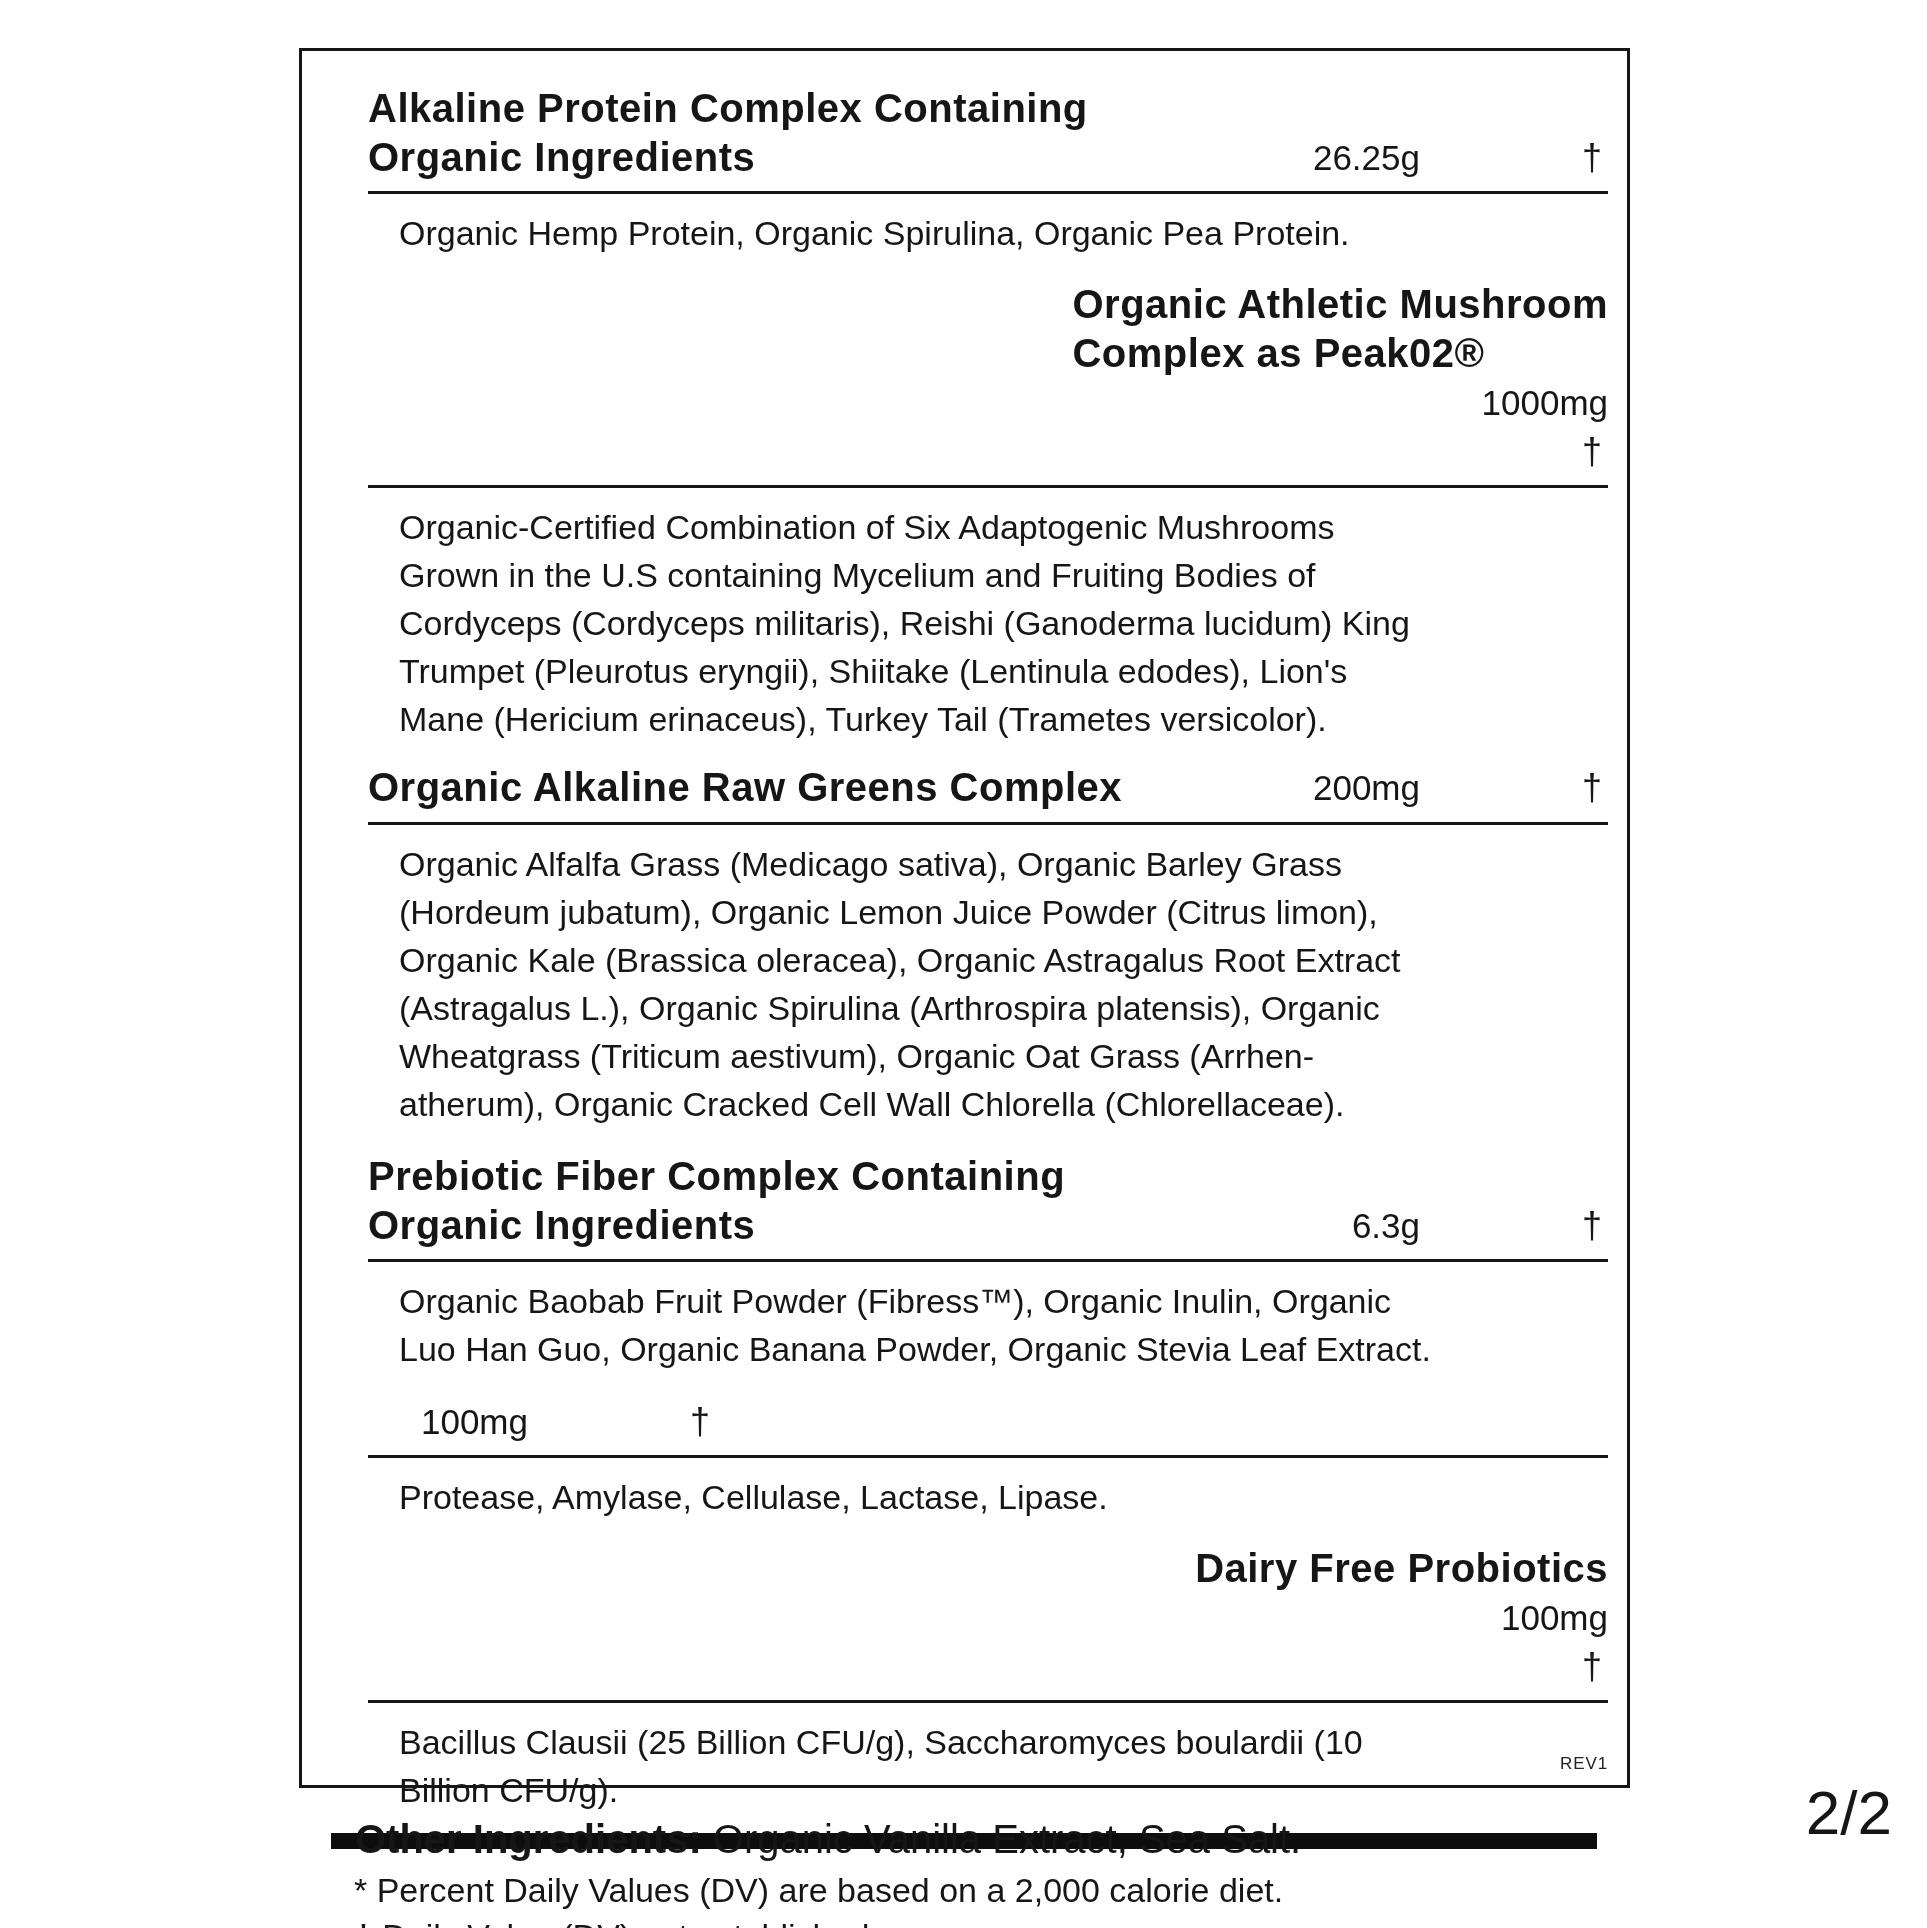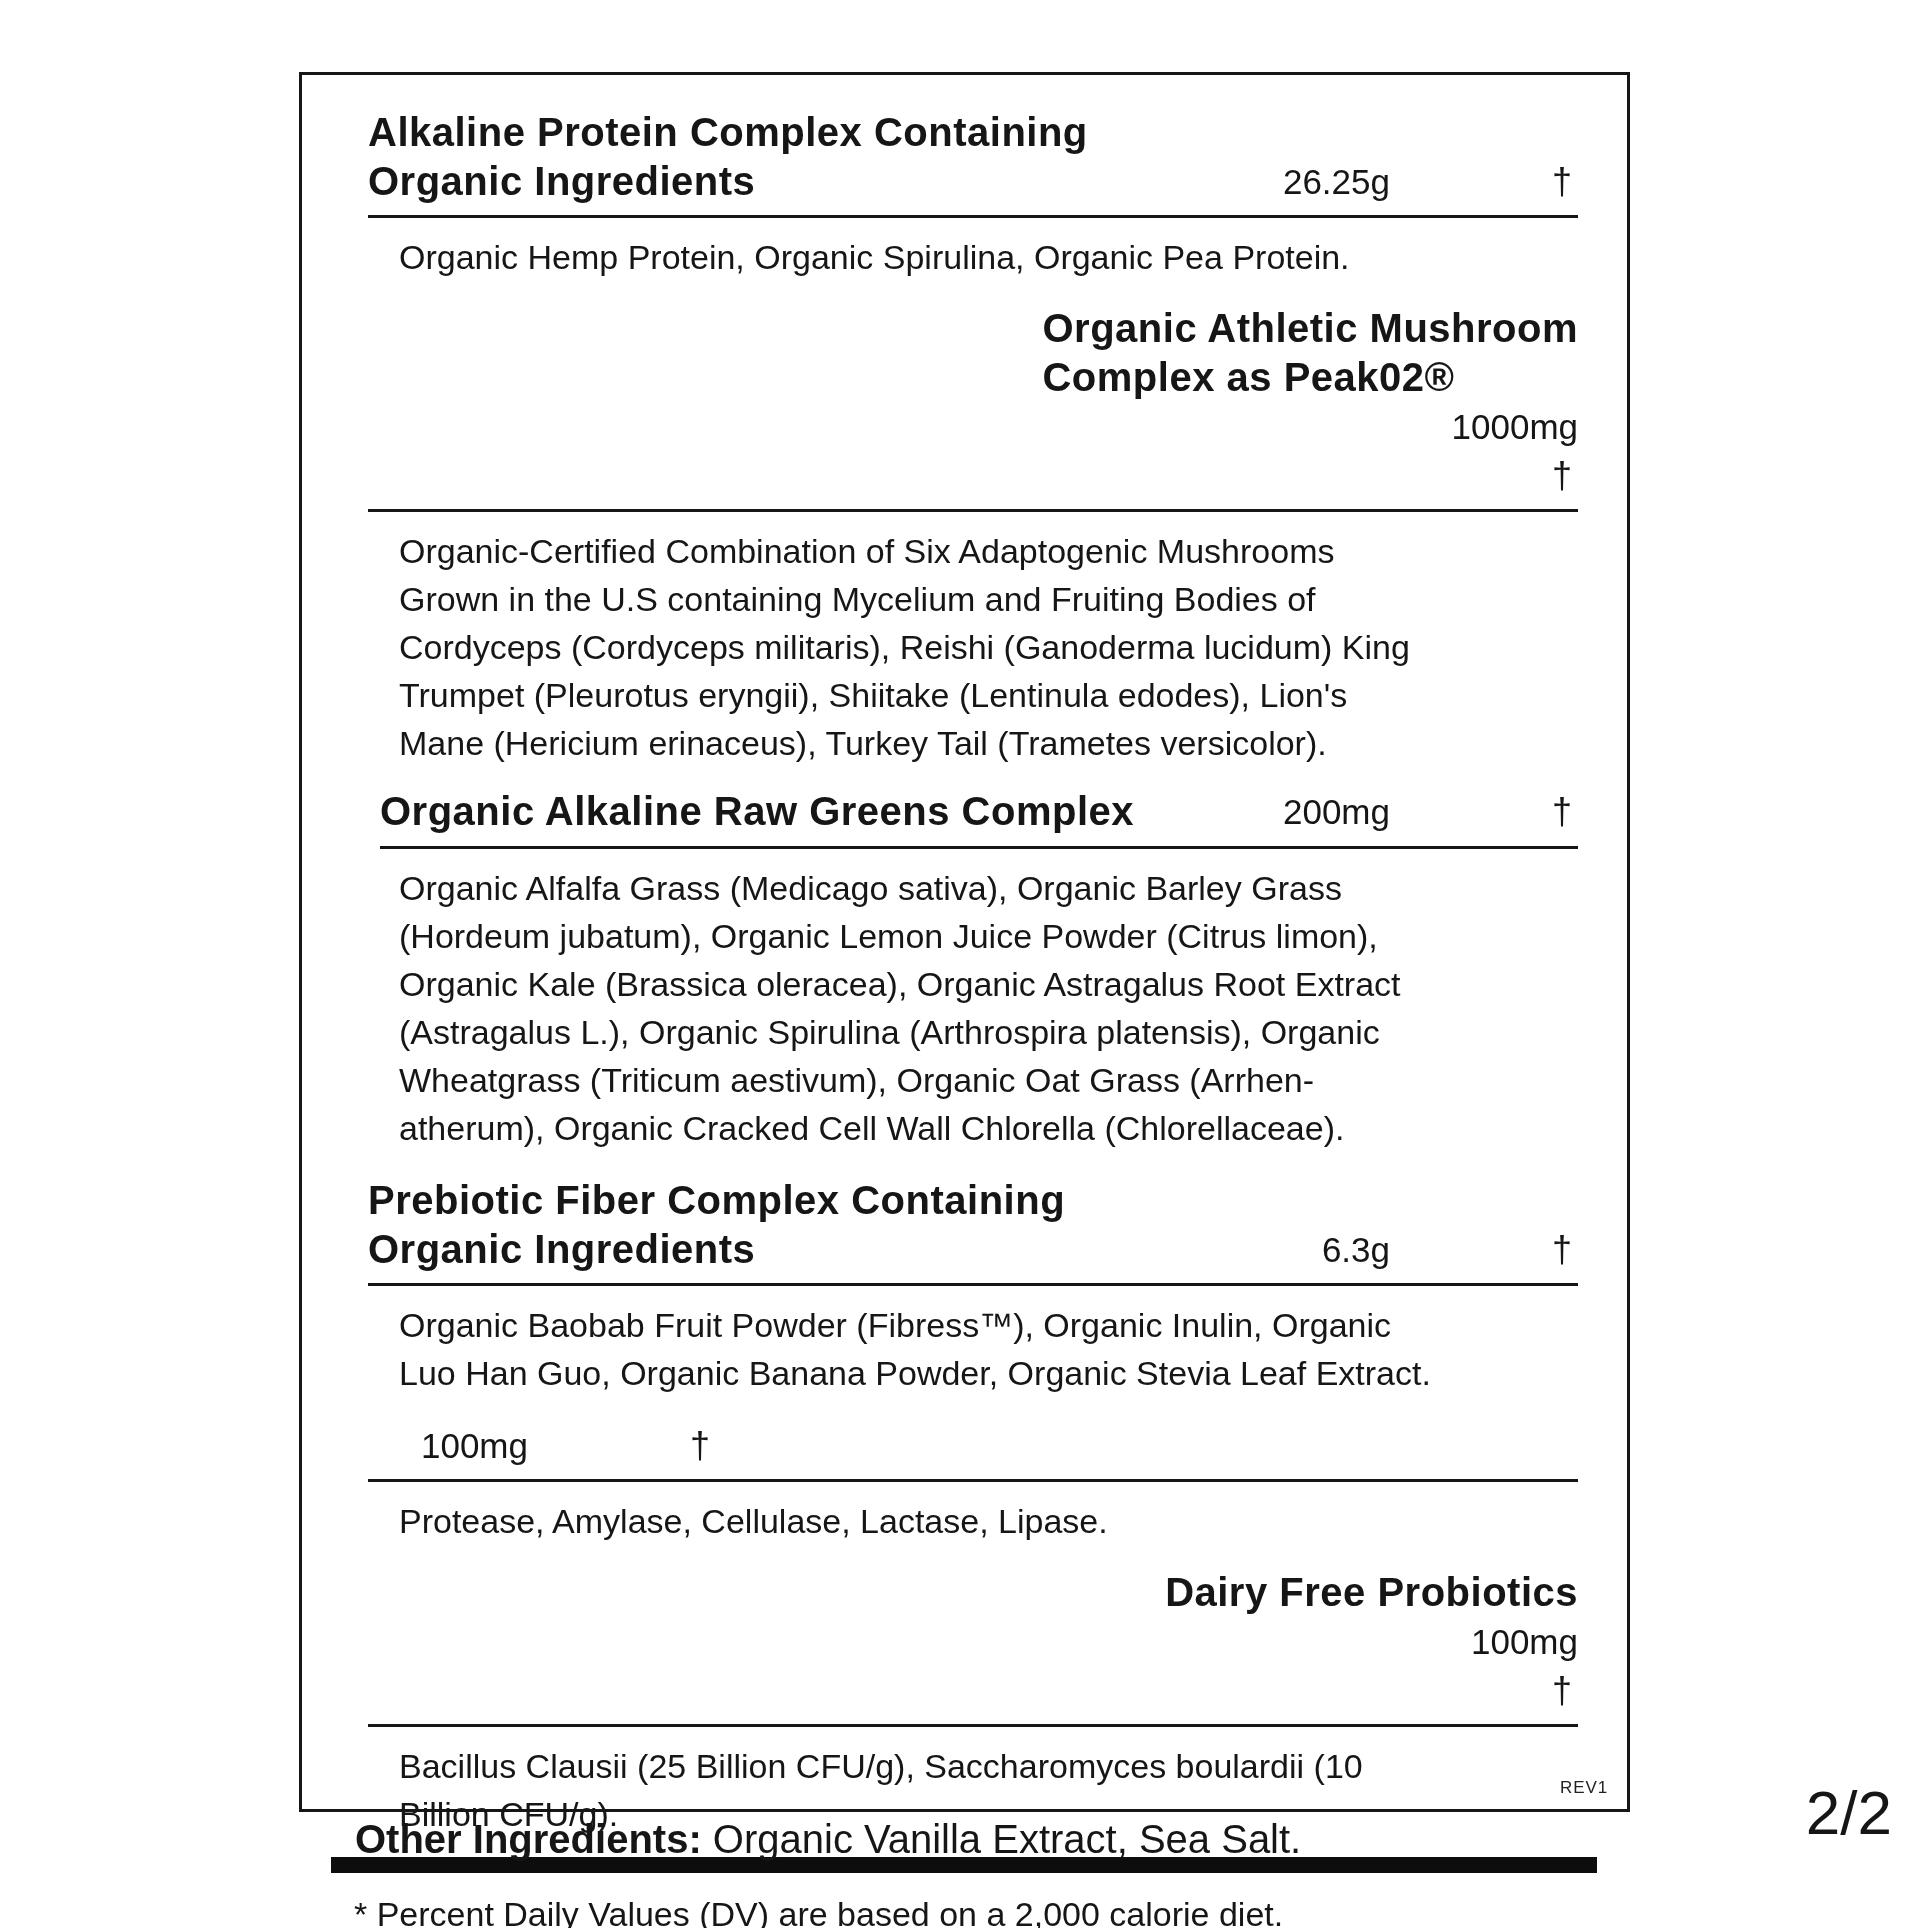--- a/index.html
+++ b/index.html
@@ -12,36 +12,36 @@
   .canvas {
     position: relative;
     width: 1928px;
     height: 1928px;
     background: #ffffff;
     overflow: hidden;
   }
   .panel {
     position: absolute;
     left: 299px;
-    top: 72px;
+    top: 48px;
     width: 1331px;
     height: 1740px;
     box-sizing: border-box;
     border: 3.8px solid #161616;
-    padding: 0 49px 0 66px;
+    padding: 0 19px 0 66px;
   }
   .section-row {
     display: flex;
     align-items: flex-end;
     border-bottom: 3.8px solid #161616;
     padding-bottom: 9.4px;
   }
   .mt35 { margin-top: 33px; }
   .mt24 { margin-top: 22.6px; flex-direction: column; }
-  .mt21 { margin-top: 20px; margin-left: 12px; }
+  .mt21 { margin-top: 20px; }
   .mt27 { margin-top: 24px; }
   .mt25 { margin-top: 23.5px; }
   .section-title {
     flex: 1;
     font-size: 40px;
     font-weight: bold;
     line-height: 49px;
     letter-spacing: 0.5px;
     white-space: pre-line;
   }

